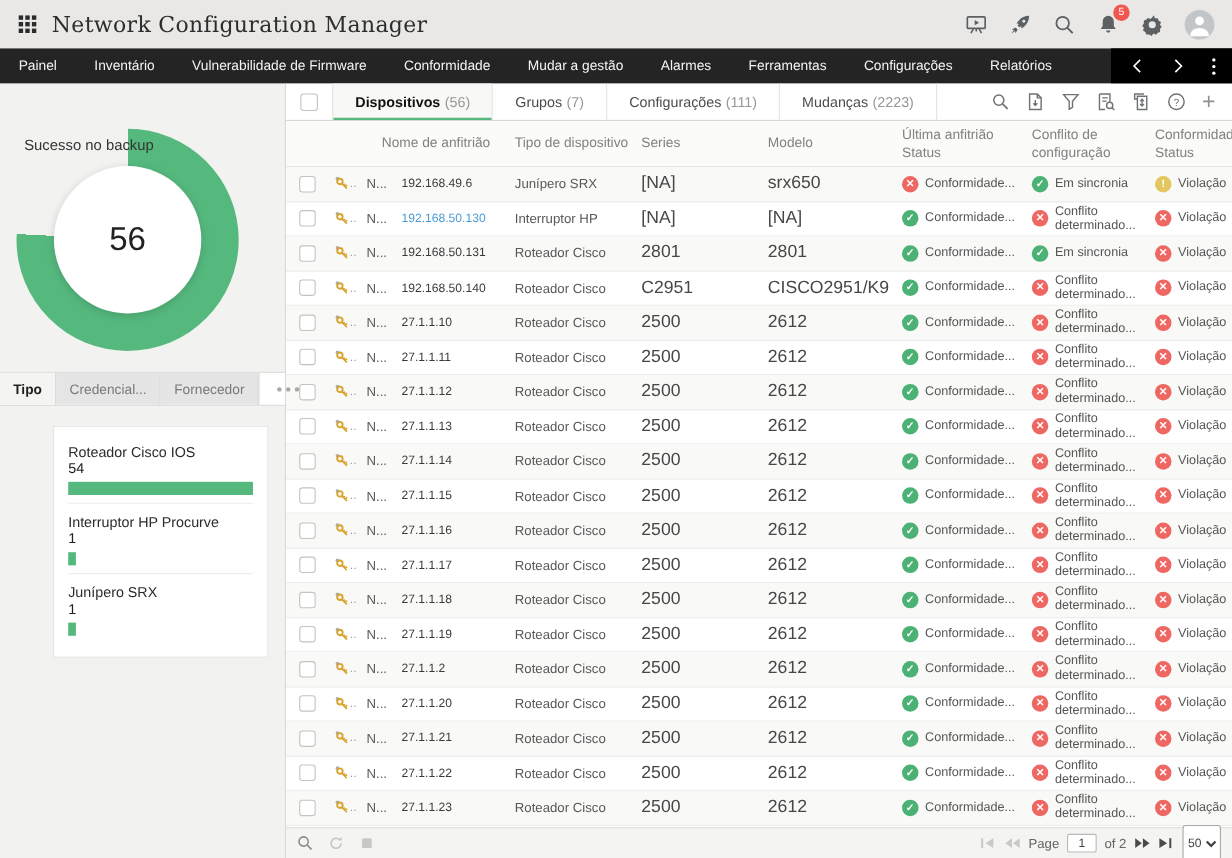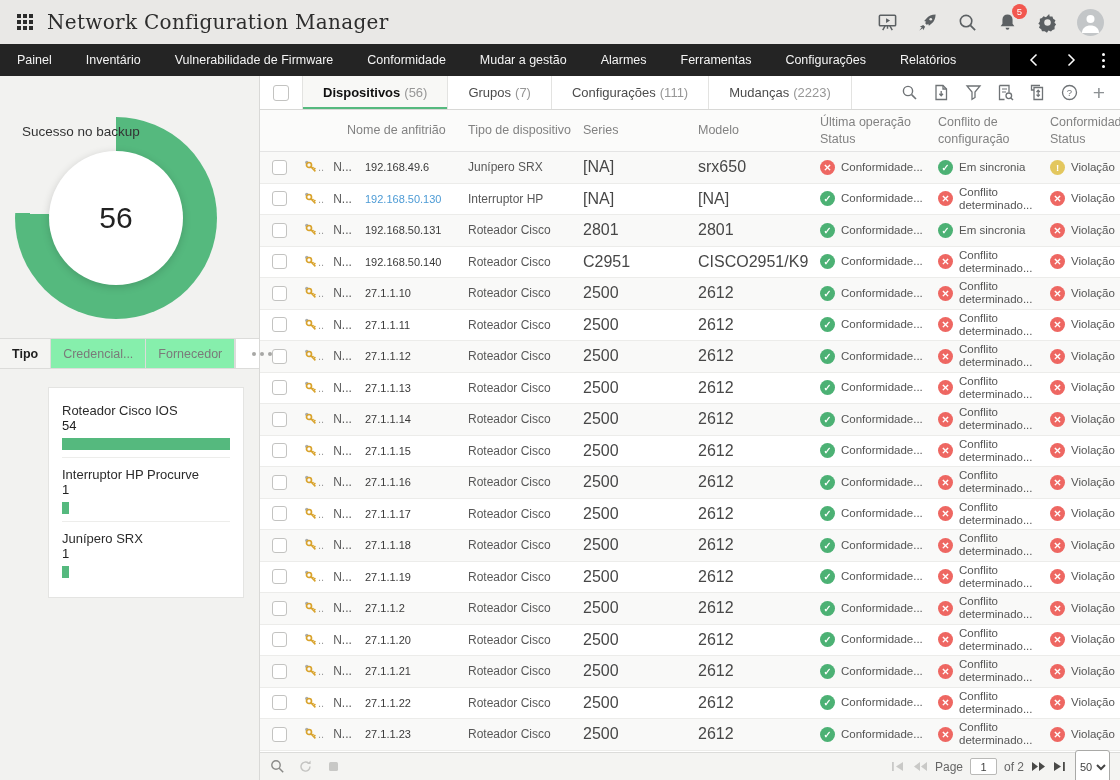--- a/index.html
+++ b/index.html
@@ -35,21 +35,21 @@
   .backup-label { position:absolute; top:48px; left:22px; font-size:13.5px; color:#333; z-index:2; }
   .donut { position:absolute; top:41px; left:15px; width:202px; height:202px; border-radius:50%; }
   .donut-hole { position:absolute; inset:34px; border-radius:50%; background:#fff;
     box-shadow:0 2px 9px rgba(0,0,0,.16); display:flex; align-items:center; justify-content:center;
     font-size:30px; color:#222; }
 
   
   .side-tabs { position:absolute; top:262px; left:0; right:0; height:31px; display:flex;
     border-top:1px solid #dcdcda; border-bottom:1px solid #dcdcda; background:#fff; }
   .side-tab { padding:0 12px; display:flex; align-items:center; font-size:12.5px; color:#7a7a7a;
-    border-right:1px solid #dcdcda; background:#86efac; cursor:pointer; white-space:nowrap; }
+    border-right:1px solid #dcdcda; background:#e5e5e5; cursor:pointer; white-space:nowrap; }
   .side-tab.active { font-weight:bold; color:#1f1f1f; background:#f4f4f2; }
   .side-more { margin-left:auto; display:flex; align-items:center; gap:4px; padding:0 16px;
     border-left:1px solid #dcdcda; cursor:pointer; }
   .side-more i { width:4px; height:4px; border-radius:50%; background:#a7a7a5; }
 
   
   .type-card { position:absolute; top:311px; left:48px; right:15px; background:#fff;
     border:1px solid #e4e4e2; padding:6px 13px 12px; }
   .type-row { padding-top:9px; border-bottom:1px solid #ededeb; cursor:pointer; }
   .type-row:last-child { border-bottom:none; }
@@ -328,21 +328,21 @@
     <div>Series</div>
     <div></div>
   </div>
 
   <div class="th">
     <div>Modelo</div>
     <div></div>
   </div>
 
   <div class="th">
-    <div>Última operação</div>
+    <div>Última anfitrião</div>
     <div>Status</div>
   </div>
 
   <div class="th">
     <div>Conflito de</div>
     <div>configuração</div>
   </div>
 
   <div class="th">
     <div>Conformidade</div>

